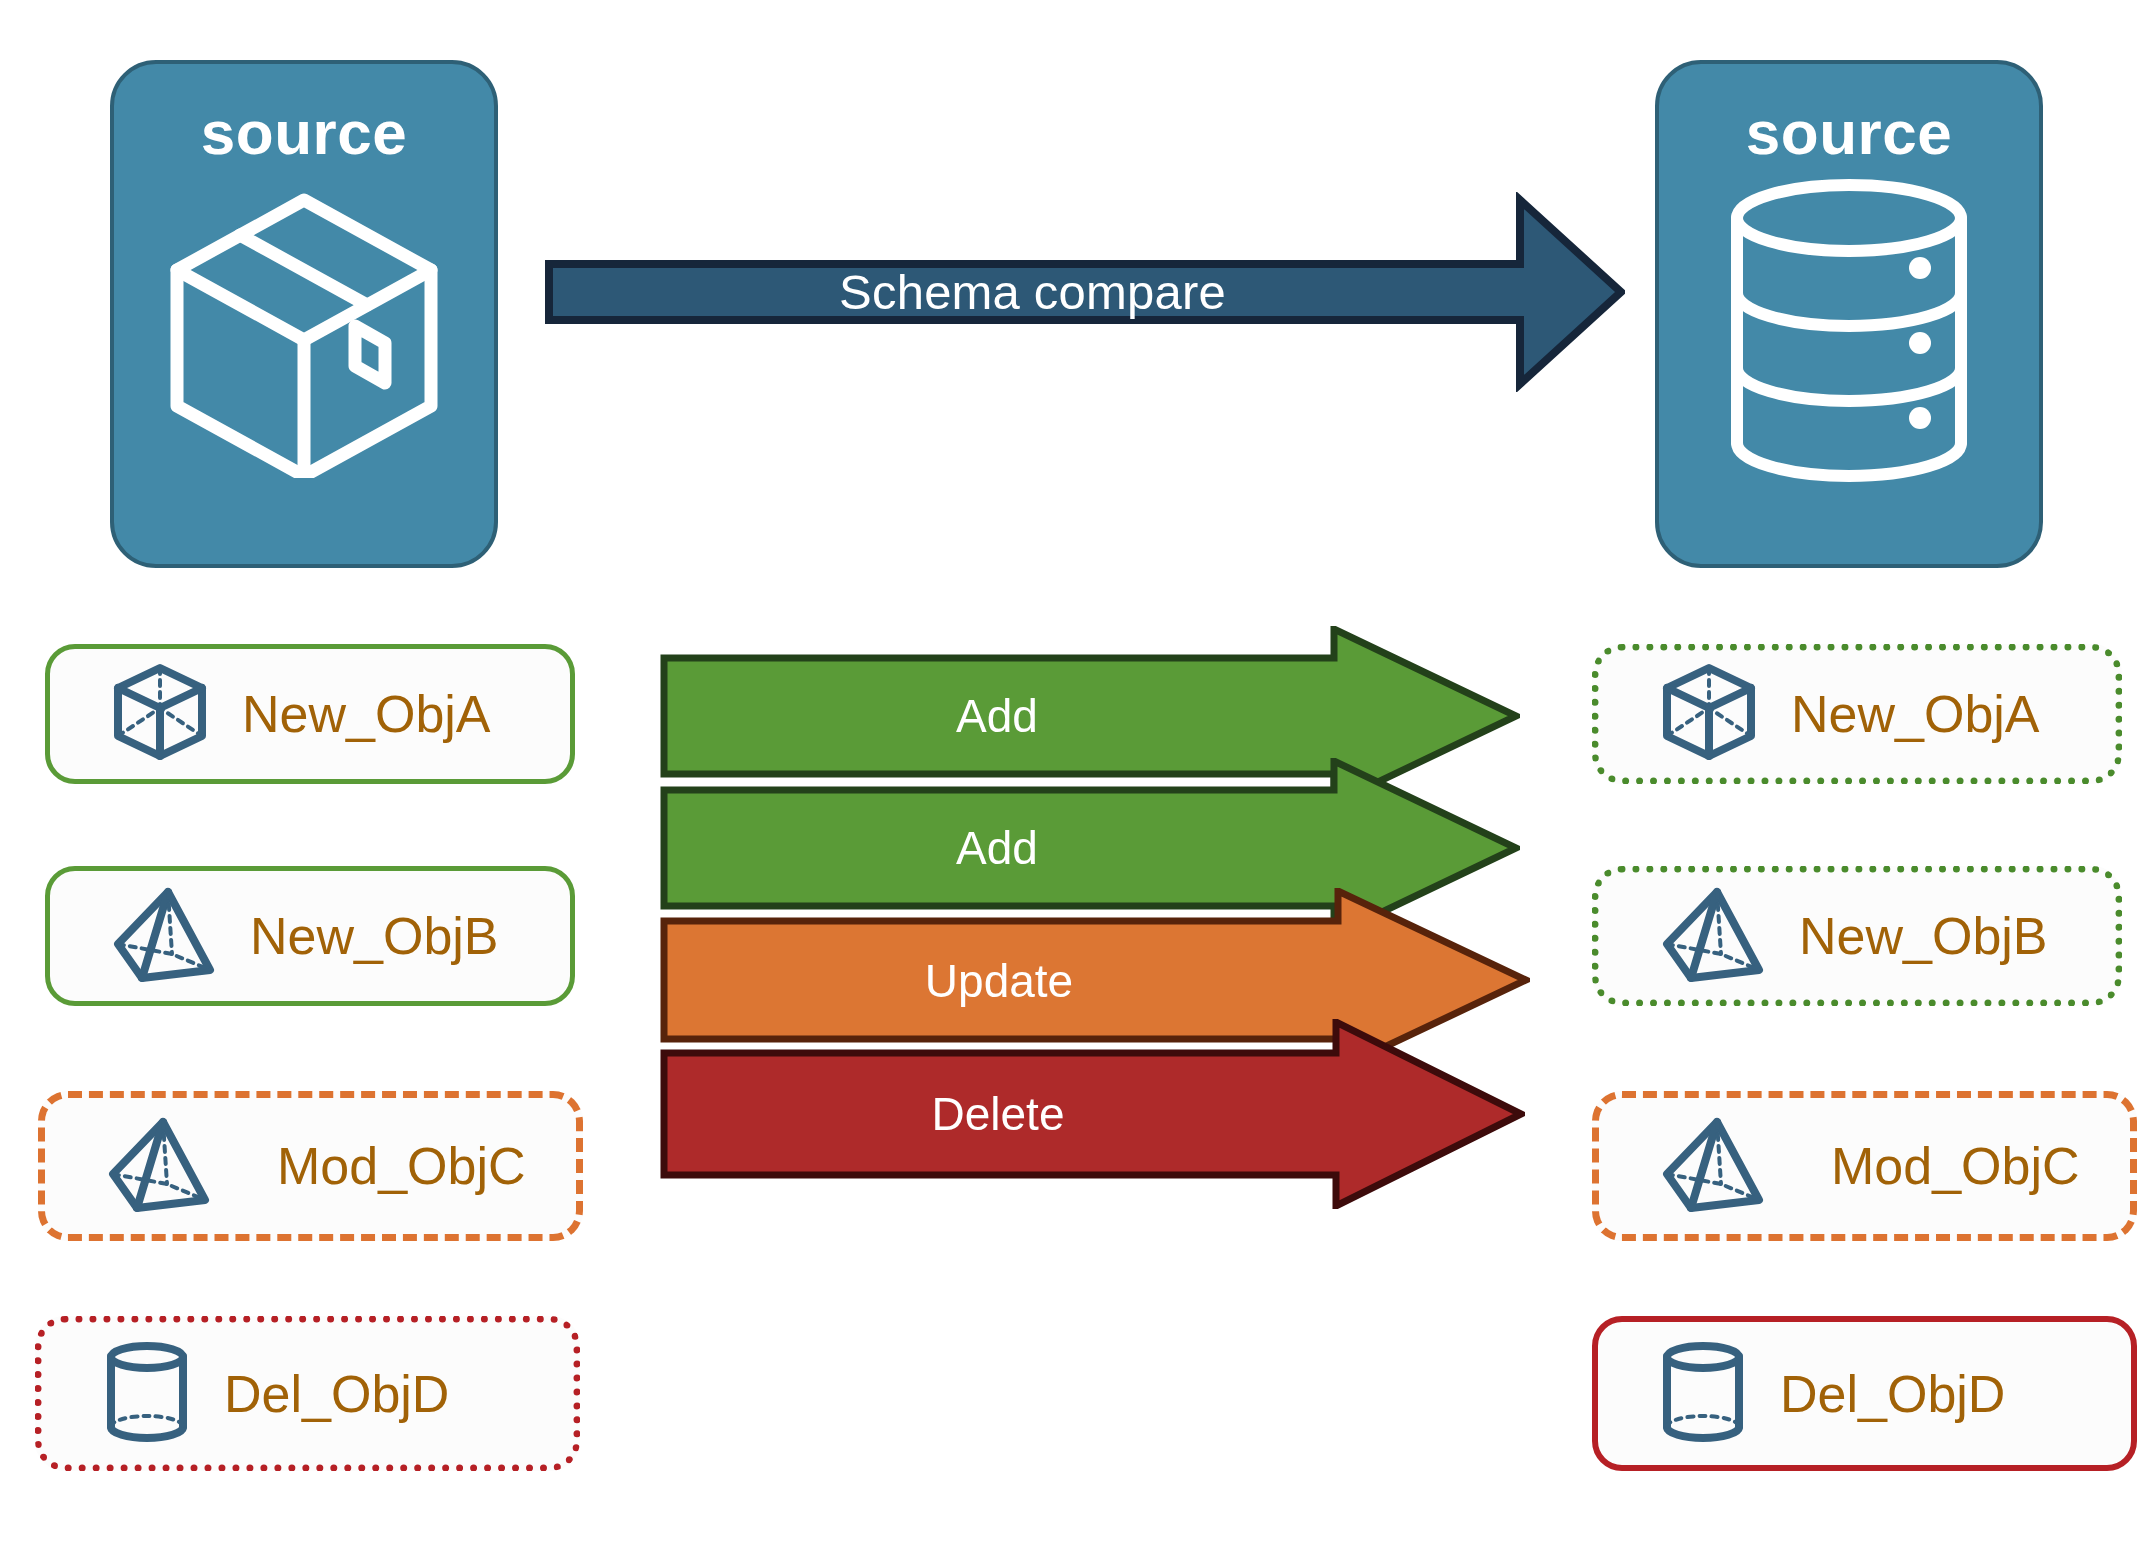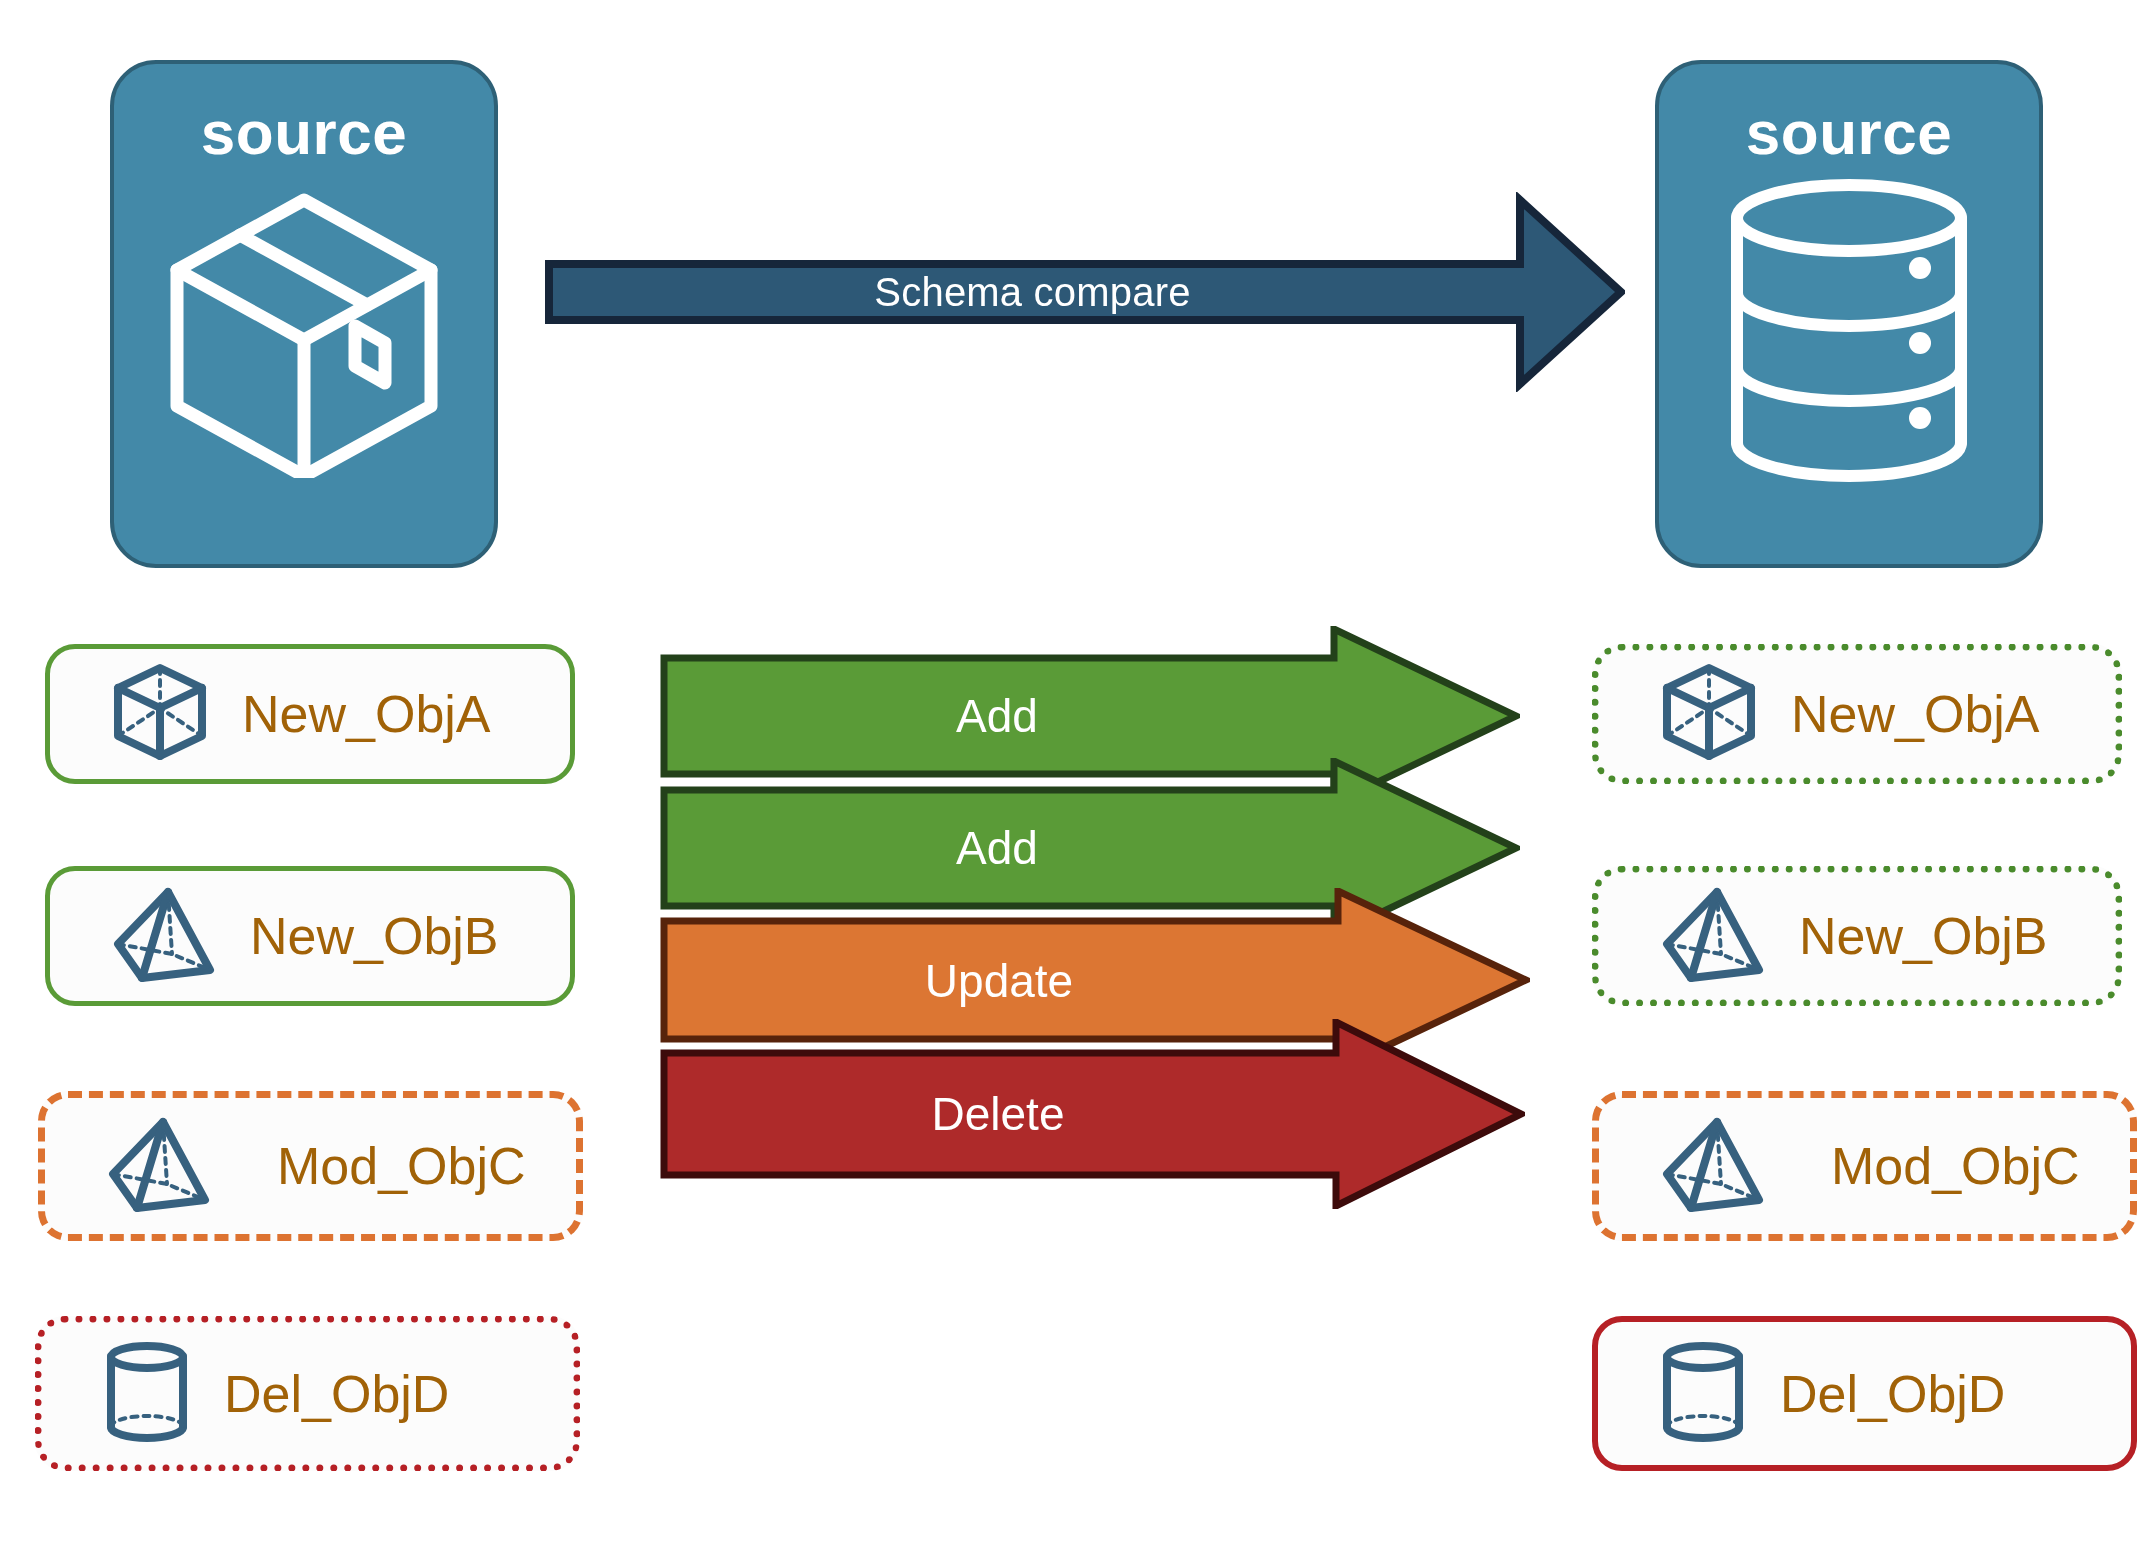--- a/index.html
+++ b/index.html
@@ -33,21 +33,21 @@
     display:block;
   }
   #endpoint-source{left:110px;top:44px;width:388px;height:508px;}
   #endpoint-target{left:1655px;top:44px;width:388px;height:508px;}
 
   
   #schema-arrow{position:absolute;left:545px;top:176px;width:1080px;height:200px;}
   #schema-arrow .arrow-label{
     position:absolute;left:0;top:0;width:975px;height:200px;
     display:flex;align-items:center;justify-content:center;
-    color:#ffffff;font-size:40px;letter-spacing:0.2px;user-select:none;
+    color:#ffffff;font-size:49px;letter-spacing:0.2px;user-select:none;
   }
 
   
   .obj-card{
     position:absolute;
     box-sizing:border-box;
     background:#FCFCFC;
     border-radius:30px;
     display:flex;
     align-items:center;

